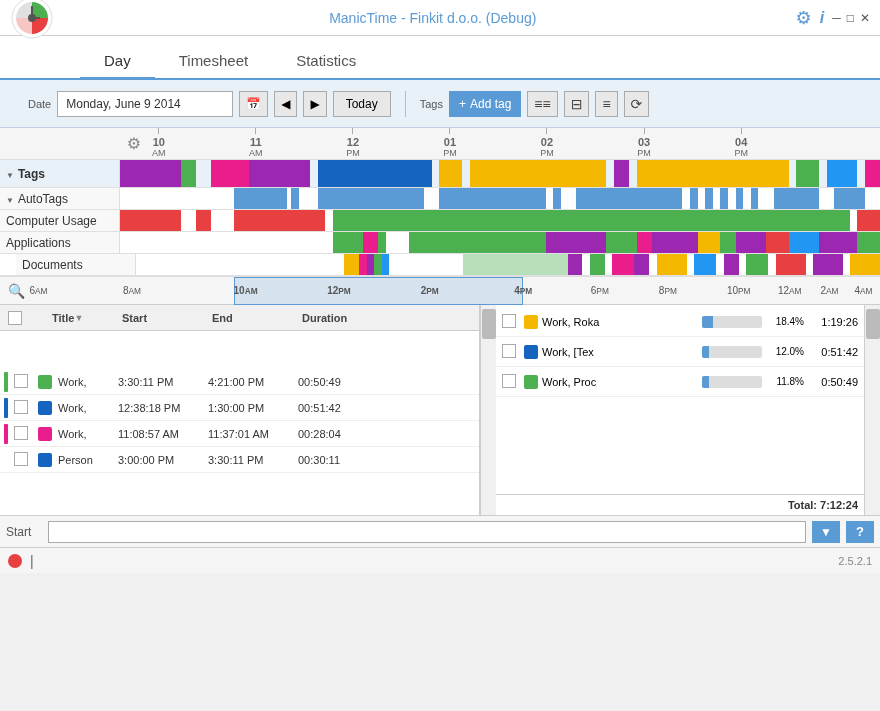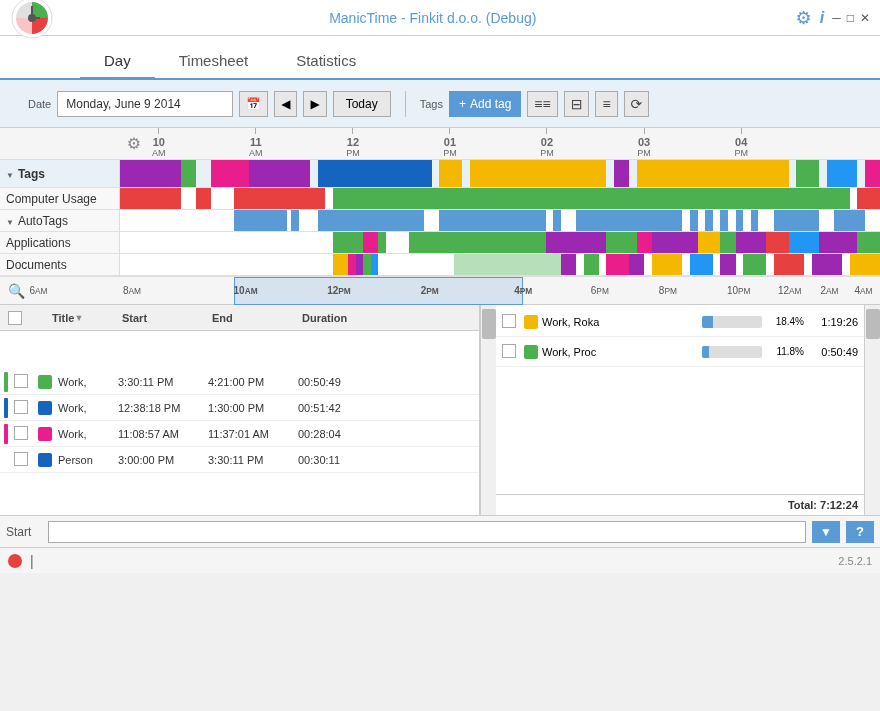--- a/index.html
+++ b/index.html
@@ -178,21 +178,21 @@
       height: 100%;
       position: relative;
       overflow: hidden;
     }
 
     
     .track-row.tags-main { height: 28px; background: #e8f0f8; }
     .track-row.autotags { height: 22px; }
     .track-row.computer { height: 22px; }
     .track-row.applications { height: 22px; }
-    .track-row.documents { height: 22px; }
+    .track-row.documents { height: 22px; padding-left: 16px; }
 
     
     .seg {
       position: absolute;
       height: 100%;
       top: 0;
     }
 
     
     .zoom-bar {
@@ -508,33 +508,20 @@
         <div class="seg" style="left:12%; width:5%; background:#e91e8c;"></div>
         <div class="seg" style="left:17%; width:8%; background:#9c27b0;"></div>
         <div class="seg" style="left:26%; width:15%; background:#1565c0;"></div>
         <div class="seg" style="left:42%; width:3%; background:#f5b800;"></div>
         <div class="seg" style="left:46%; width:18%; background:#f5b800;"></div>
         <div class="seg" style="left:65%; width:2%; background:#9c27b0;"></div>
         <div class="seg" style="left:68%; width:20%; background:#f5b800;"></div>
         <div class="seg" style="left:89%; width:3%; background:#4caf50;"></div>
         <div class="seg" style="left:93%; width:4%; background:#2196f3;"></div>
         <div class="seg" style="left:98%; width:2%; background:#e91e8c;"></div>
-      </div>
-    </div>
-
-    <div class="track-row computer">
-      <div class="track-label">
-        <span>Computer Usage</span>
-      </div>
-      <div class="track-content">
-        <div class="seg" style="left:0%; width:8%; background:#e84040;"></div>
-        <div class="seg" style="left:10%; width:2%; background:#e84040;"></div>
-        <div class="seg" style="left:15%; width:12%; background:#e84040;"></div>
-        <div class="seg" style="left:28%; width:68%; background:#4caf50;"></div>
-        <div class="seg" style="left:97%; width:3%; background:#e84040;"></div>
       </div>
     </div>
 
     <div class="track-row autotags">
       <div class="track-label">
         <span class="chevron-down"></span>
         <span>AutoTags</span>
       </div>
       <div class="track-content">
         <div class="seg" style="left:15%; width:6%; background:#5b9bd5;"></div>
@@ -544,20 +531,33 @@
         <div class="seg" style="left:42%; width:14%; background:#5b9bd5;"></div>
         <div class="seg" style="left:57%; width:1%; background:#5b9bd5;"></div>
         <div class="seg" style="left:60%; width:14%; background:#5b9bd5;"></div>
         <div class="seg" style="left:75%; width:1%; background:#5b9bd5;"></div>
         <div class="seg" style="left:77%; width:1%; background:#5b9bd5;"></div>
         <div class="seg" style="left:79%; width:1%; background:#5b9bd5;"></div>
         <div class="seg" style="left:81%; width:1%; background:#5b9bd5;"></div>
         <div class="seg" style="left:83%; width:1%; background:#5b9bd5;"></div>
         <div class="seg" style="left:86%; width:6%; background:#5b9bd5;"></div>
         <div class="seg" style="left:94%; width:4%; background:#5b9bd5;"></div>
+      </div>
+    </div>
+
+    <div class="track-row computer">
+      <div class="track-label">
+        <span>Computer Usage</span>
+      </div>
+      <div class="track-content">
+        <div class="seg" style="left:0%; width:8%; background:#e84040;"></div>
+        <div class="seg" style="left:10%; width:2%; background:#e84040;"></div>
+        <div class="seg" style="left:15%; width:12%; background:#e84040;"></div>
+        <div class="seg" style="left:28%; width:68%; background:#4caf50;"></div>
+        <div class="seg" style="left:97%; width:3%; background:#e84040;"></div>
       </div>
     </div>
 
     <div class="track-row applications">
       <div class="track-label">
         <span>Applications</span>
       </div>
       <div class="track-content">
         <div class="seg" style="left:28%; width:4%; background:#4caf50;"></div>
         <div class="seg" style="left:32%; width:2%; background:#e91e8c;"></div>
@@ -710,20 +710,30 @@
           <div class="stats-color" style="background:#f5b800;"></div>
           <div class="stats-label">Work, Roka</div>
           <div class="stats-bar-container">
             <div class="stats-bar" style="width: 18.4%; background:#5b9bd5;"></div>
           </div>
           <div class="stats-pct">18.4%</div>
           <div class="stats-time">1:19:26</div>
         </div>
 
 
+        <div class="stats-row">
+          <div class="stats-check"><div class="cb"></div></div>
+          <div class="stats-color" style="background:#1565c0;"></div>
+          <div class="stats-label">Work, [Tex</div>
+          <div class="stats-bar-container">
+            <div class="stats-bar" style="width: 12.0%; background:#5b9bd5;"></div>
+          </div>
+          <div class="stats-pct">12.0%</div>
+          <div class="stats-time">0:51:42</div>
+        </div>
 
         <div class="stats-row">
           <div class="stats-check"><div class="cb"></div></div>
           <div class="stats-color" style="background:#4caf50;"></div>
           <div class="stats-label">Work, Proc</div>
           <div class="stats-bar-container">
             <div class="stats-bar" style="width: 11.8%; background:#5b9bd5;"></div>
           </div>
           <div class="stats-pct">11.8%</div>
           <div class="stats-time">0:50:49</div>

